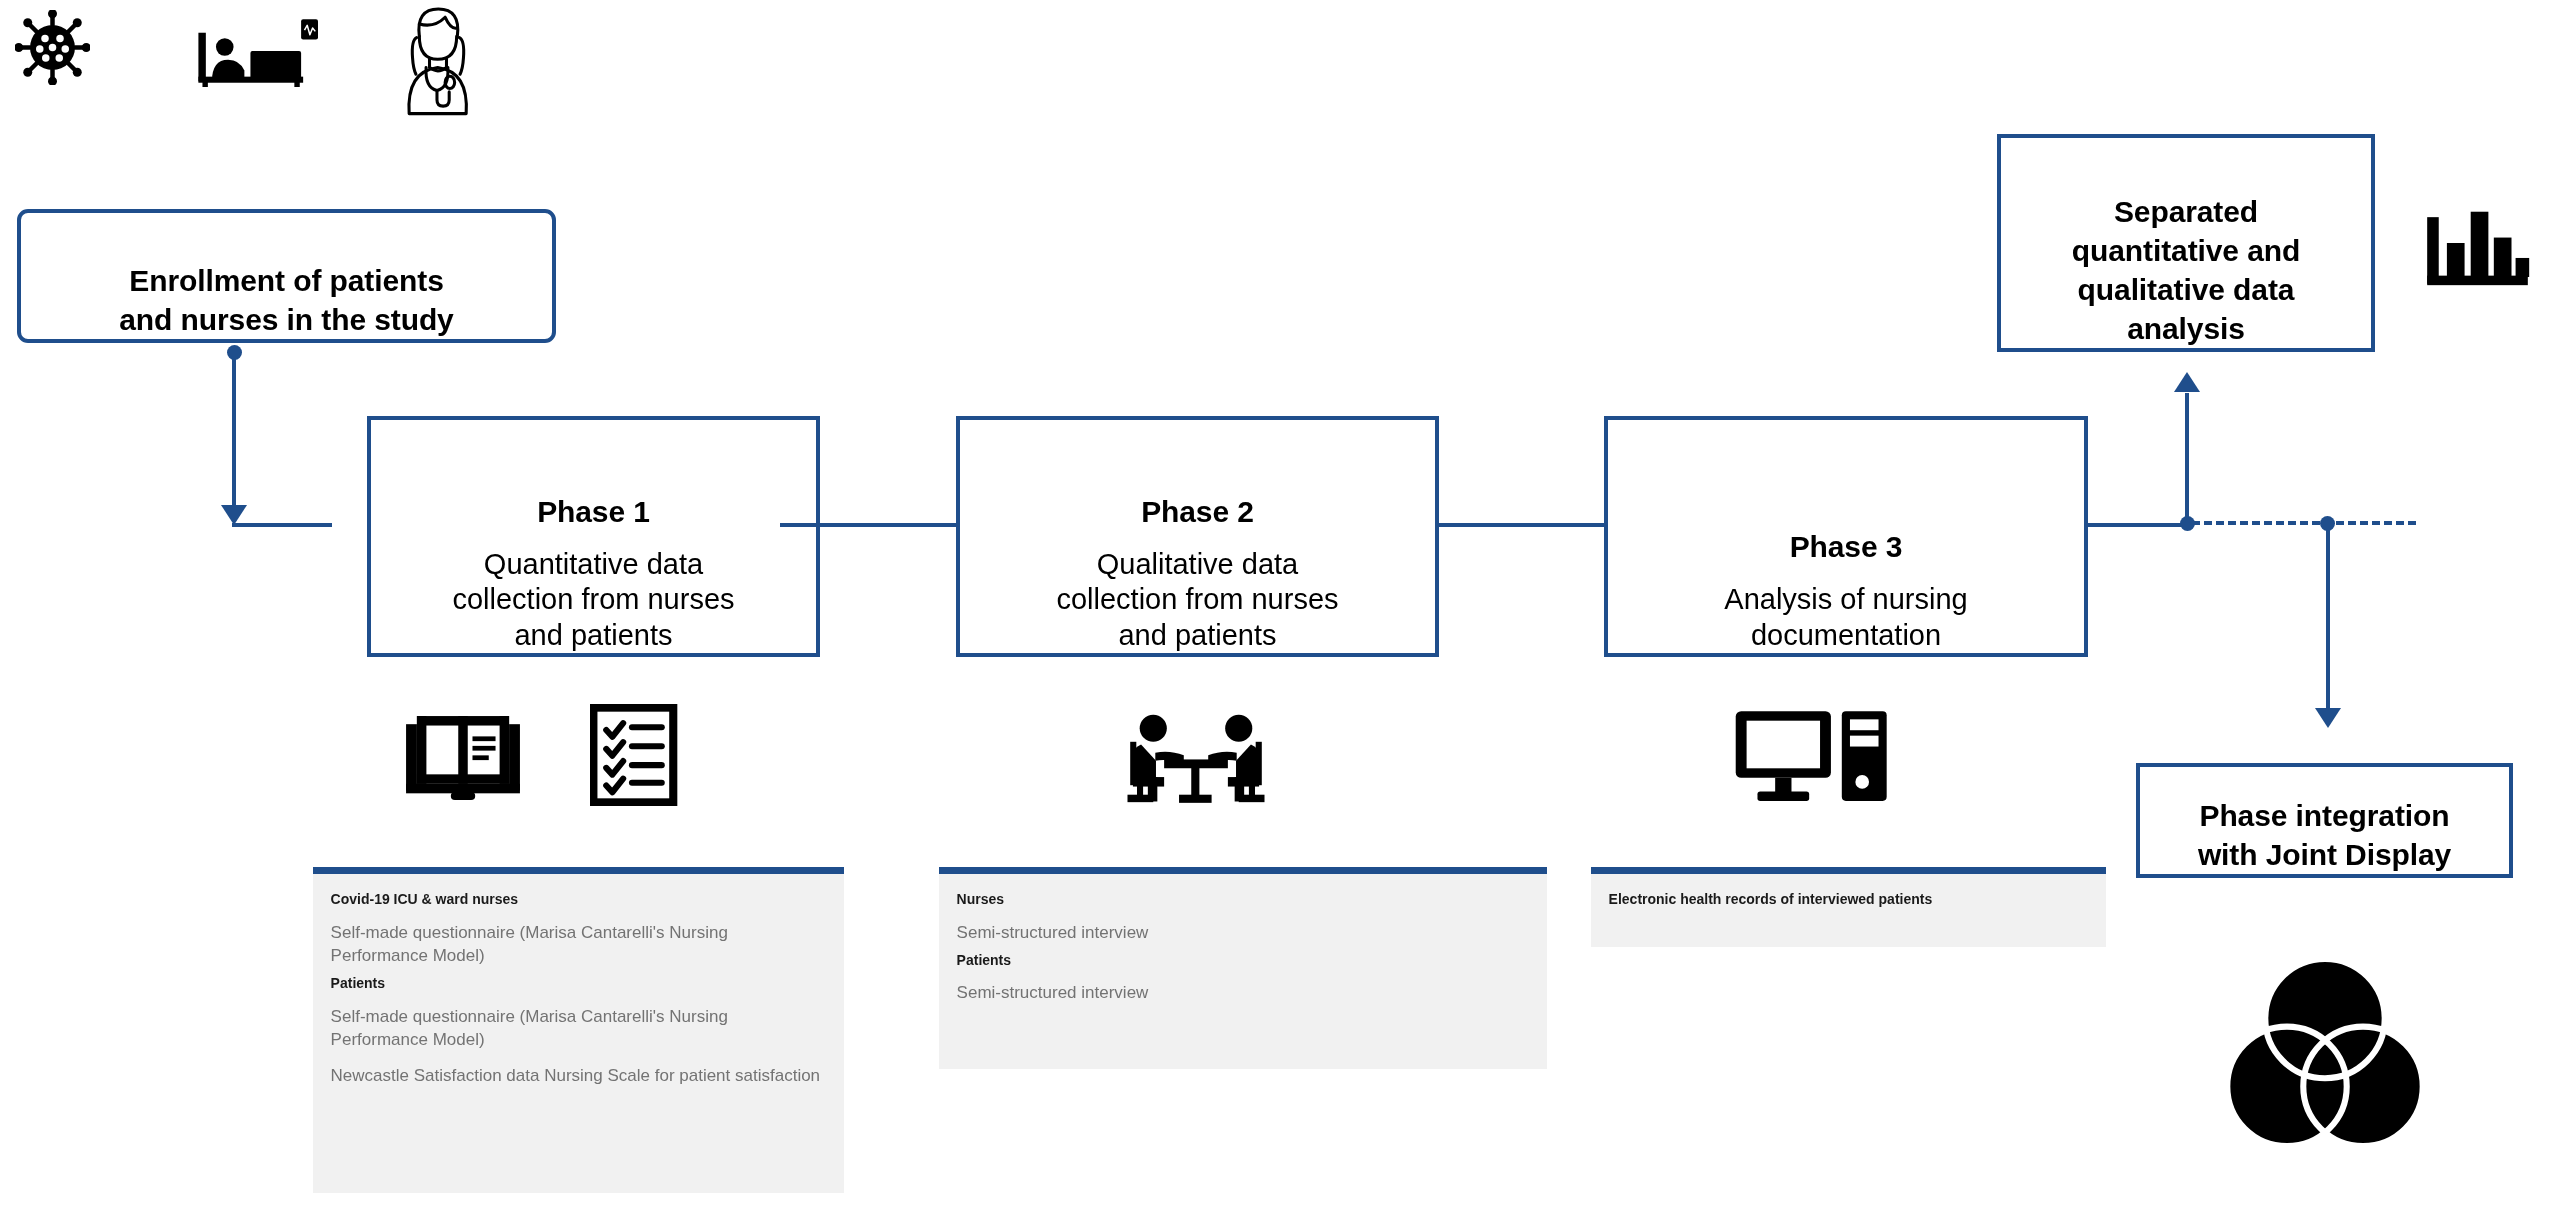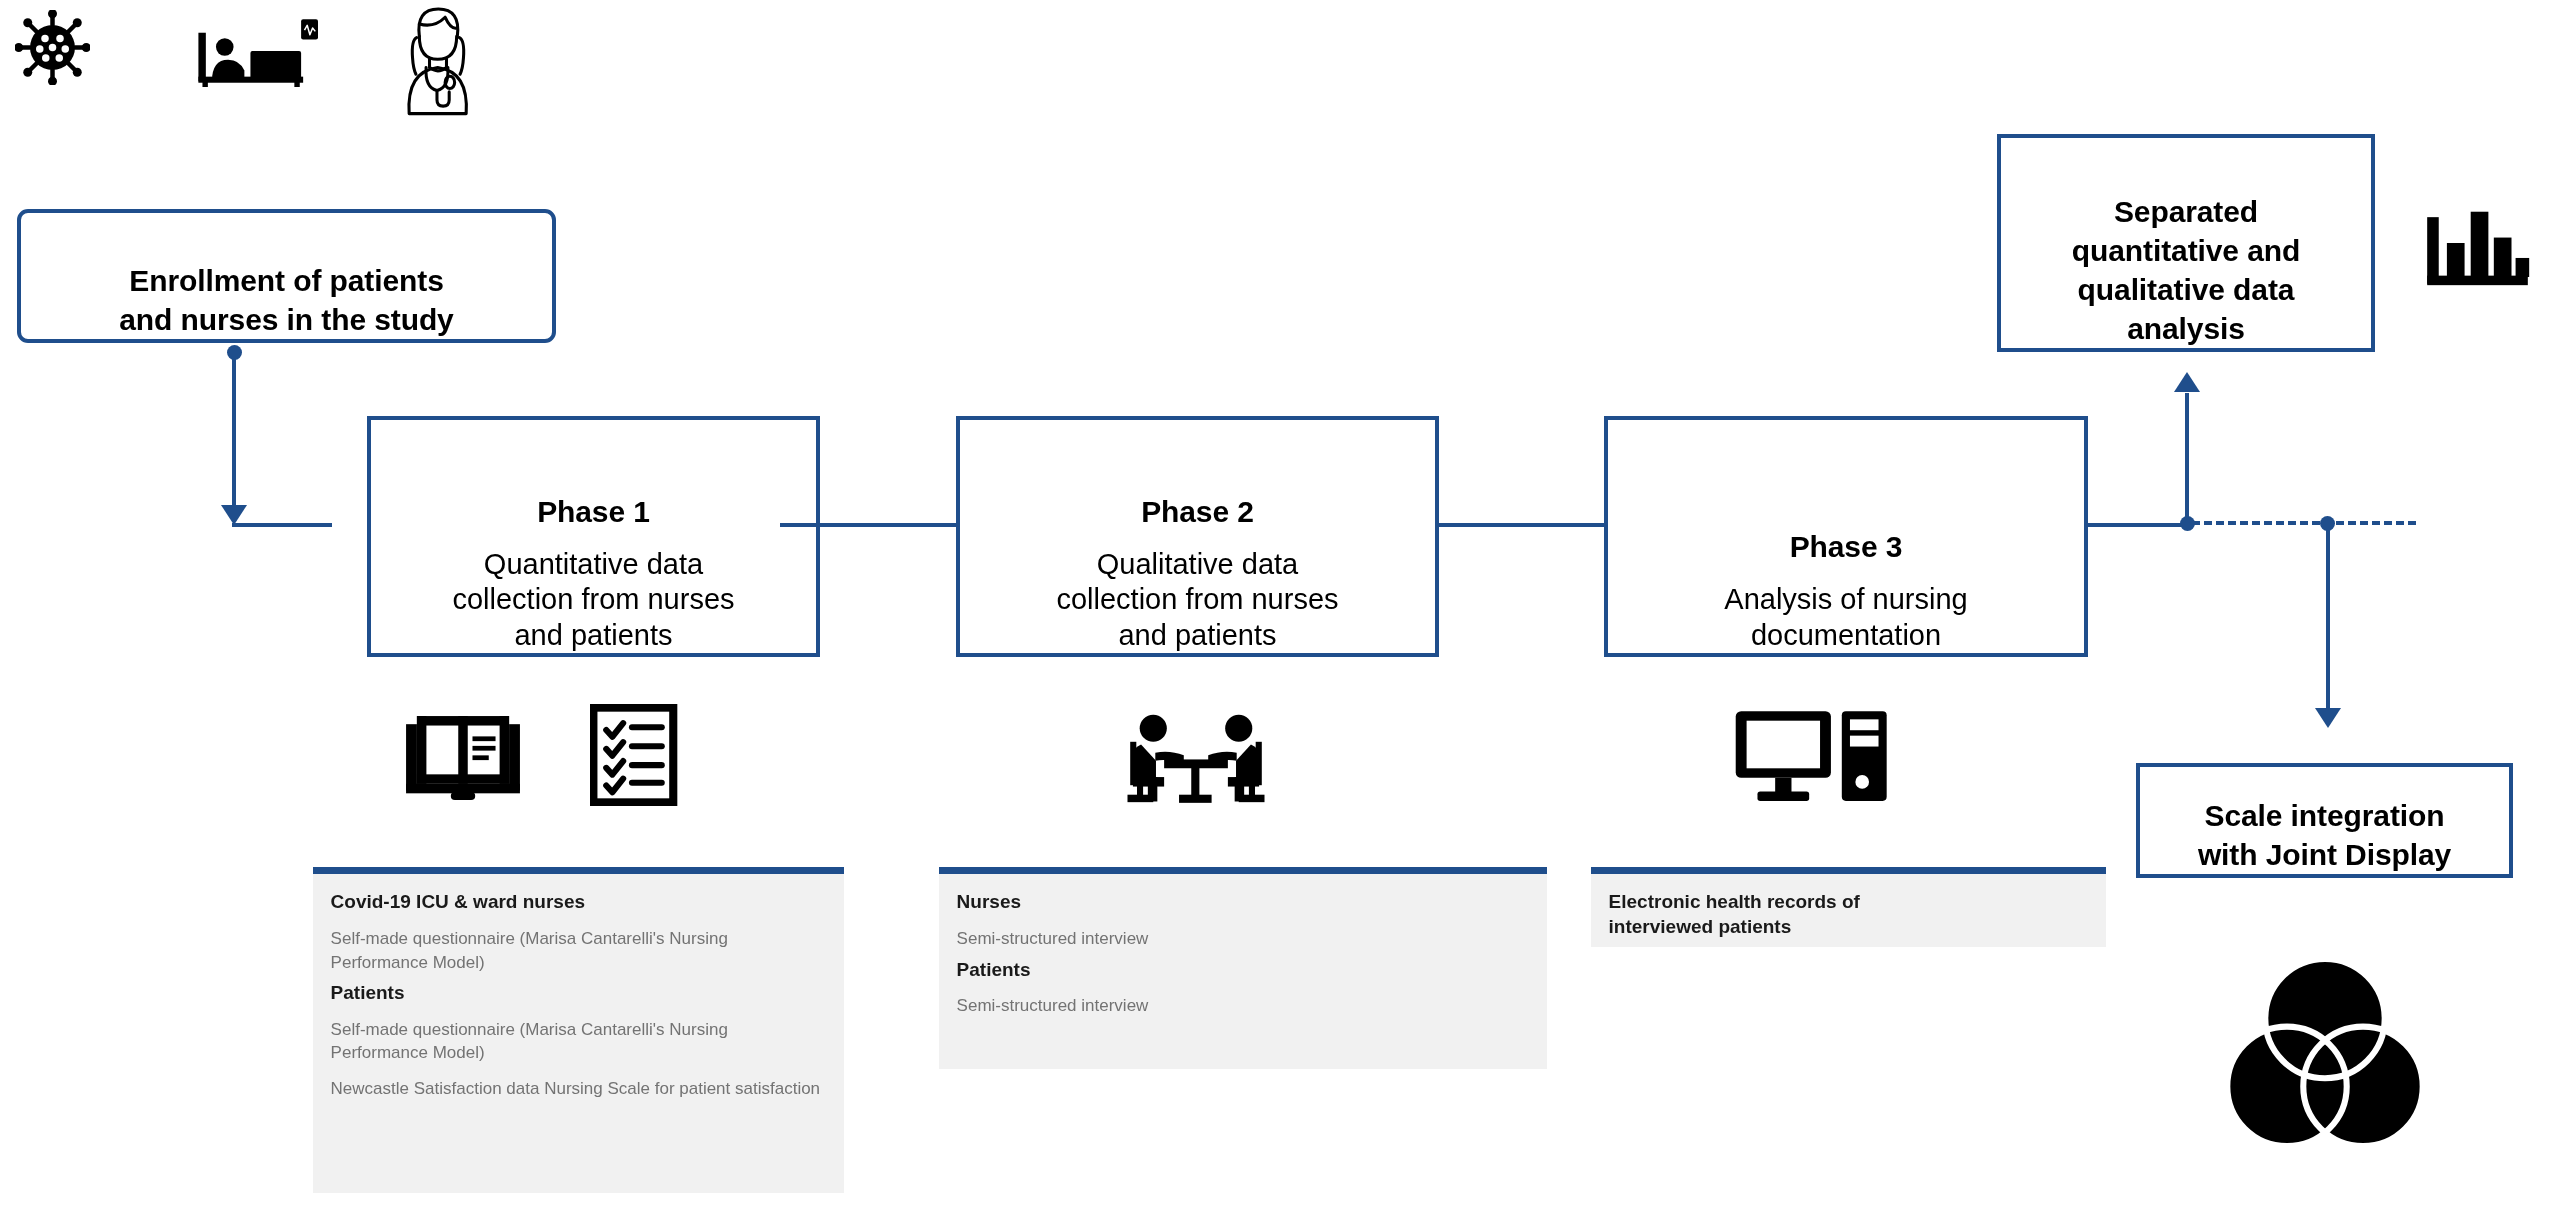--- a/index.html
+++ b/index.html
@@ -54,21 +54,21 @@
   
   .panel {
     position: absolute;
     box-sizing: border-box;
     background: #f1f1f1;
     border-top: 7.5px solid #1F4E8C;
     padding: 15px 17.6px 17.6px 17.6px;
   }
   .panel .p-head {
     font-weight: bold;
-    font-size: 19px;
+    font-size: 14px;
     color: #1a1a1a;
     line-height: 1.3;
     margin: 6.8px 0 2.7px 0;
   }
   .panel .p-text {
     font-weight: 400;
     font-size: 17px;
     color: #737373;
     line-height: 1.38;
     margin: 12.2px 0 0 0;
@@ -255,21 +255,21 @@
         <rect x="35" y="50" width="26" height="50"></rect>
         <rect x="70" y="4" width="26" height="96"></rect>
         <rect x="104" y="42" width="26" height="58"></rect>
         <rect x="136" y="72" width="20" height="28"></rect>
       </g>
     </svg>
   </span>
 
   <div class="pbox bold-only" style="left:2136px; top:763px; width:377px; height:115px;">
     <div class="title">
-      <span>Scale integration</span><br>
+      <span>Phase integration</span><br>
       <span>with Joint Display</span>
     </div>
   </div>
 
   <span class="icon" style="left:2230px; top:956px;">
     <svg width="190" height="197" viewBox="0 0 280 290">
       <g fill="#000">
         <circle cx="140" cy="92" r="88"></circle>
         <circle cx="84" cy="192" r="88"></circle>
         <circle cx="196" cy="192" r="88"></circle>

